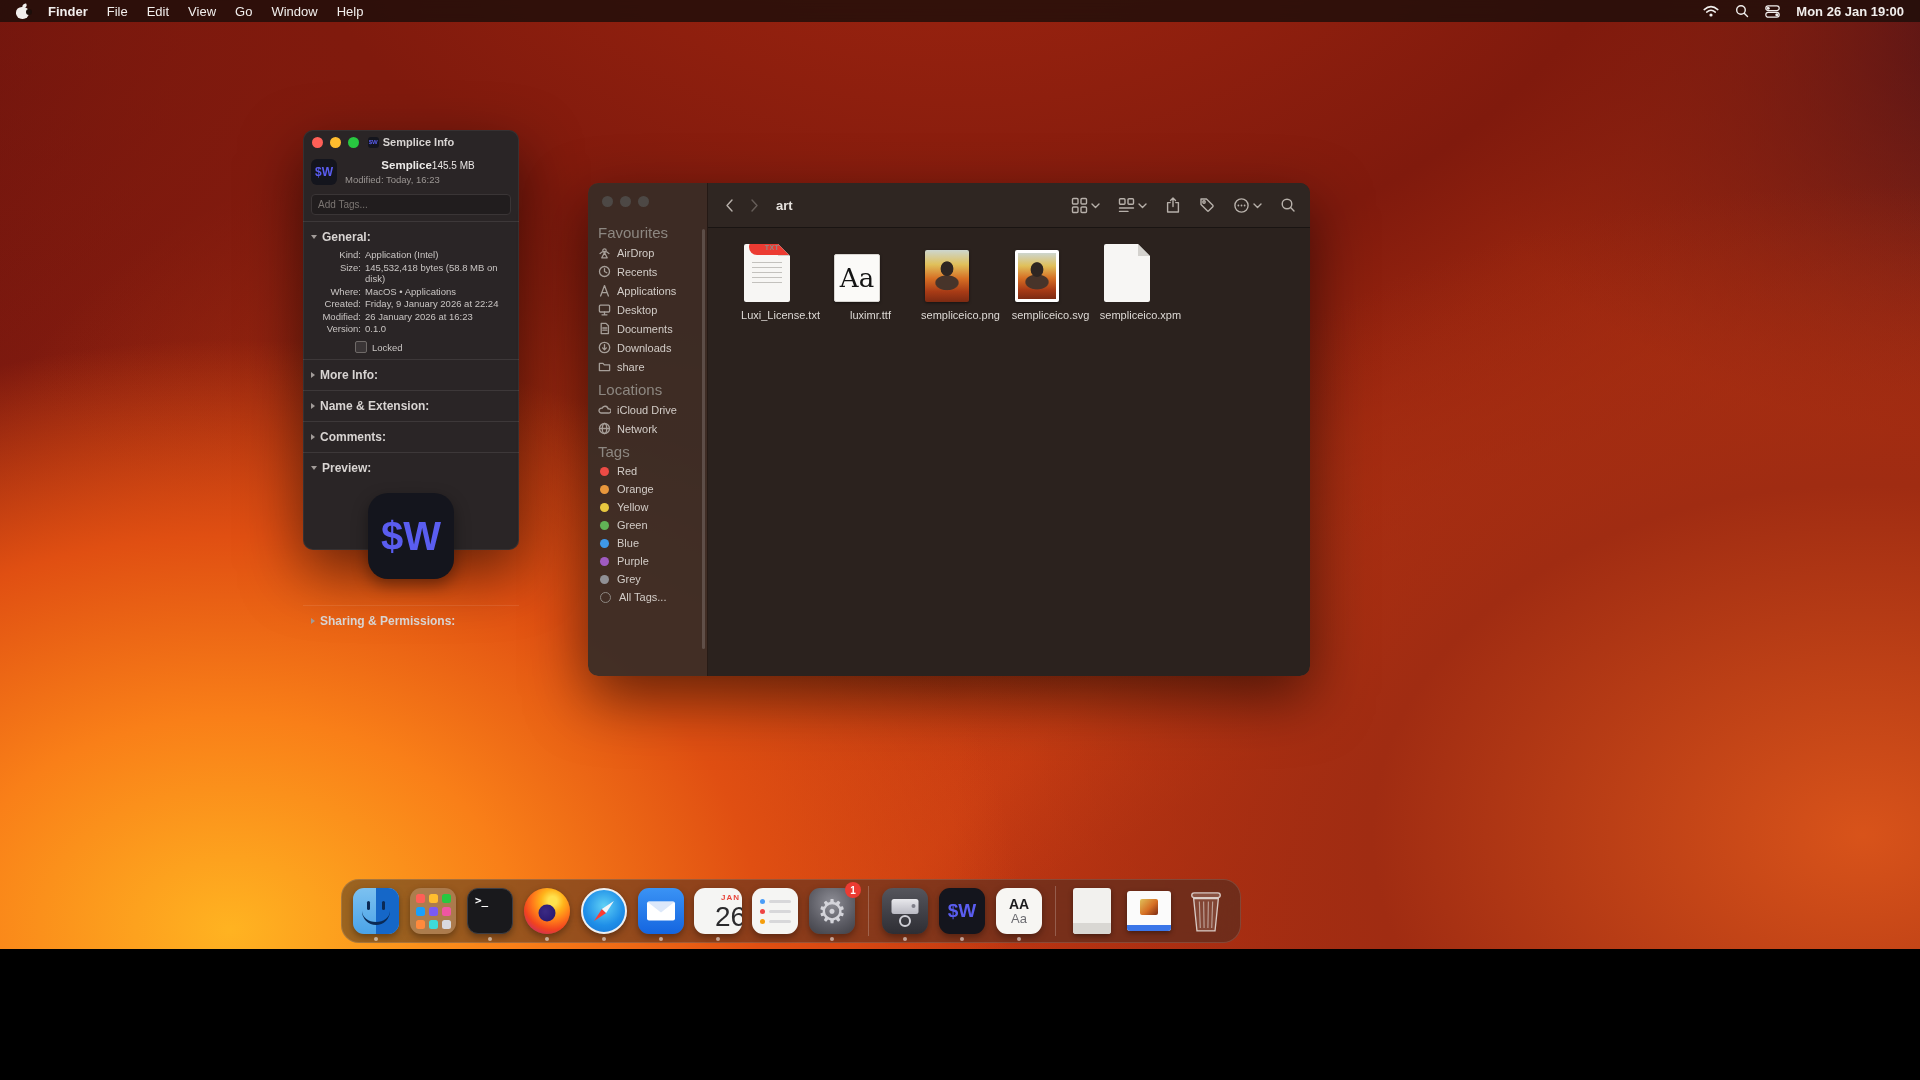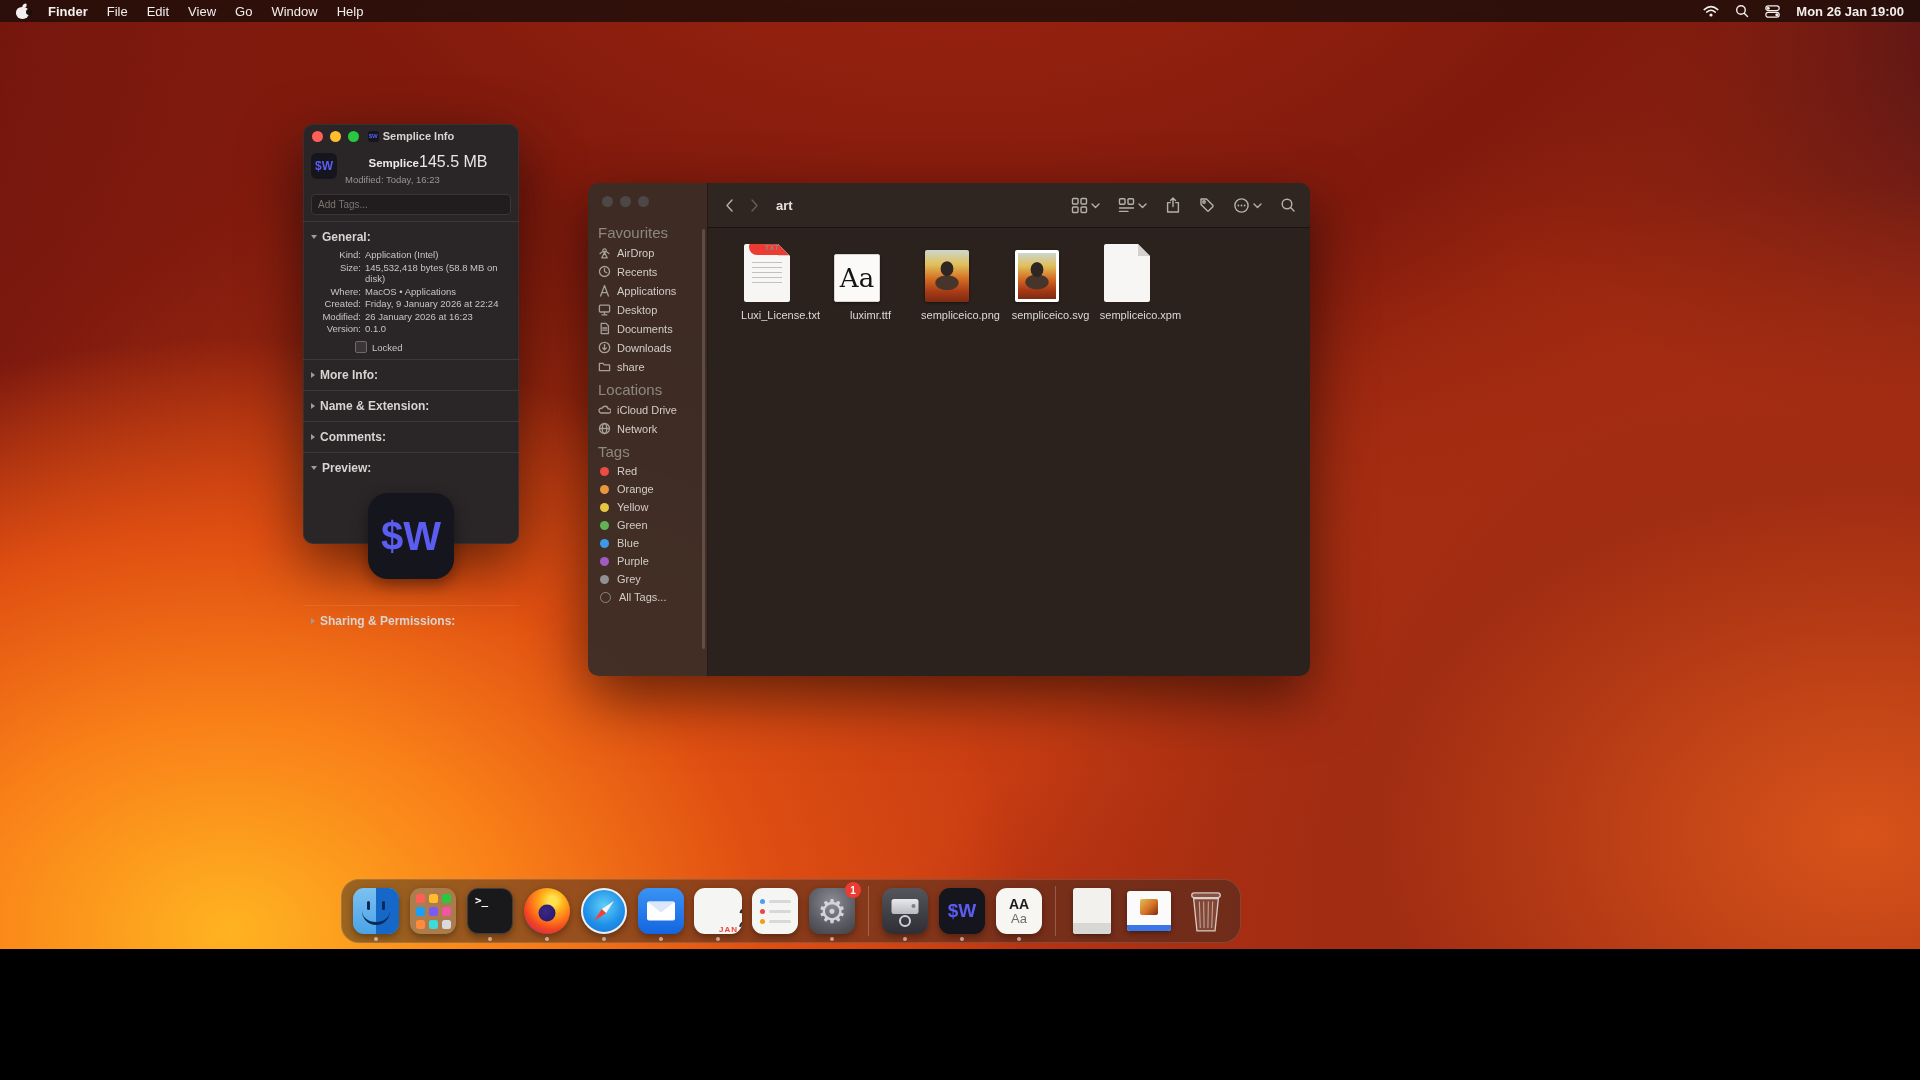--- a/index.html
+++ b/index.html
@@ -27,34 +27,34 @@
   .apple .bite{position:absolute;right:-3px;top:5px;width:6px;height:6px;background:rgba(28,14,10,1);border-radius:50%;}
   .mbicon svg{display:block;}
   .clock{font-size:13px;font-weight:600;}
   
   .window{position:absolute;border-radius:10px;box-shadow:0 22px 60px rgba(0,0,0,.55), inset 0 0 0 1px rgba(255,255,255,.06);}
   .lights{display:flex;gap:7px;}
   .light{width:11px;height:11px;border-radius:50%;}
   .light.red{background:#ff5f57;}.light.yellow{background:#febc2e;}.light.green{background:#28c840;}
   .light.inactive{background:#4d4845;}
   
-  .info-win{left:303px;top:124px;width:216px;height:420px;background:#2a2526;color:#d3cfcd;}
+  .info-win{left:303px;top:130px;width:216px;height:420px;background:#2a2526;color:#d3cfcd;}
   .info-title{height:24px;position:relative;display:flex;align-items:center;}
   .info-title .lights{position:absolute;left:9px;top:7px;}
   .info-title .t{width:100%;text-align:center;font-size:11px;font-weight:700;color:#d8d4d2;display:flex;justify-content:center;align-items:center;gap:4px;}
   .mini-ico{width:11px;height:11px;border-radius:3px;background:#14151d;color:#5a5df0;font-size:6px;font-weight:700;display:inline-flex;align-items:center;justify-content:center;}
   .info-body{padding:2px 8px 0;font-size:10px;}
   .info-head{display:flex;gap:8px;align-items:flex-start;margin-top:3px;}
   .app-ico{background:#14151d;color:#5a5df0;display:flex;align-items:center;justify-content:center;font-weight:700;}
   .app-ico.small{width:26px;height:26px;border-radius:6px;font-size:12px;flex:0 0 auto;}
   .app-ico.big{width:86px;height:86px;border-radius:20px;font-size:40px;box-shadow:0 6px 16px rgba(0,0,0,.4);}
   .head-text{flex:1;}
   .row1{display:flex;justify-content:center;align-items:baseline;}
   .app-name{font-weight:700;font-size:11.5px;color:#eceae8;}
-  .size-big{font-size:16px;color:#e9e6e4;}
+  .size-big{font-size:10px;color:#e9e6e4;}
   .mod-line{color:#9b9693;font-size:9.5px;margin-top:3px;}
   .tags-input{display:block;width:100%;box-sizing:border-box;margin-top:9px;background:#211d1e;border:1px solid #3a3536;
     border-radius:4px;height:21px;padding:2px 6px;color:#ddd;font-size:10px;font-family:"Liberation Sans",sans-serif;}
   .tags-input::placeholder{color:#7b7572;}
   .divider{height:1px;background:rgba(255,255,255,.09);margin:6px -8px;}
   .sec{display:flex;align-items:center;gap:5px;font-size:12px;font-weight:700;color:#d8d4d2;padding:2px 0;}
   .tri{width:0;height:0;display:inline-block;}
   .tri.down{border-top:4px solid #a19b98;border-left:3.5px solid transparent;border-right:3.5px solid transparent;}
   .tri.right{border-left:4px solid #a19b98;border-top:3.5px solid transparent;border-bottom:3.5px solid transparent;}
   .kv{display:grid;grid-template-columns:50px 1fr;column-gap:4px;row-gap:1px;font-size:9.5px;line-height:1.22;margin:3px 0 2px;}
@@ -126,21 +126,21 @@
   
   .ic.safari{background:radial-gradient(circle at 50% 38%, #5fd0f5 0%, #1f8fe8 58%, #1272d6 100%);border:2px solid #eef0f2;box-sizing:border-box;}
   .needle{position:absolute;top:50%;left:50%;width:28px;height:6px;transform:translate(-50%,-50%) rotate(-45deg);}
   .needle::before{content:'';position:absolute;left:0;top:0;border-top:3px solid transparent;border-bottom:3px solid transparent;border-right:14px solid #ff3b30;}
   .needle::after{content:'';position:absolute;left:14px;top:0;border-top:3px solid transparent;border-bottom:3px solid transparent;border-left:14px solid #f5f5f7;}
   
   .ic.mail{background:linear-gradient(180deg,#3a93f5,#1465e0);}
   .envelope{position:absolute;left:50%;top:50%;transform:translate(-50%,-50%);width:28px;height:19px;background:#fff;border-radius:2px;overflow:hidden;}
   .envelope::before{content:'';position:absolute;left:0;top:0;border-left:14px solid transparent;border-right:14px solid transparent;border-top:11px solid #dce8fa;}
   
-  .ic.calendar{background:#f5f5f3;display:flex;flex-direction:row;align-items:flex-end;padding-left:25px;}
+  .ic.calendar{background:#f5f5f3;display:flex;flex-direction:column;align-items:center;padding-left:25px;}
   .cal-month{font-size:8px;font-weight:700;color:#e8463c;letter-spacing:1px;margin-top:5px;}
   .cal-day{font-size:28px;color:#2b2b2d;line-height:1.1;}
   
   .ic.reminders{background:#f5f5f3;display:flex;flex-direction:column;justify-content:center;gap:5px;padding-left:8px;box-sizing:border-box;}
   .rem-row{display:flex;align-items:center;gap:4px;}
   .rem-dot{width:5px;height:5px;border-radius:50%;}
   .rem-line{width:22px;height:3px;border-radius:2px;background:#d8d8da;}
   
   .ic.settings{background:radial-gradient(circle at 50% 32%, #8e8e96, #5b5b63 60%, #3f3f46);display:flex;align-items:center;justify-content:center;}
   .gear-glyph{font-size:33px;color:#d4d4da;line-height:1;font-family:"DejaVu Sans",sans-serif;}

